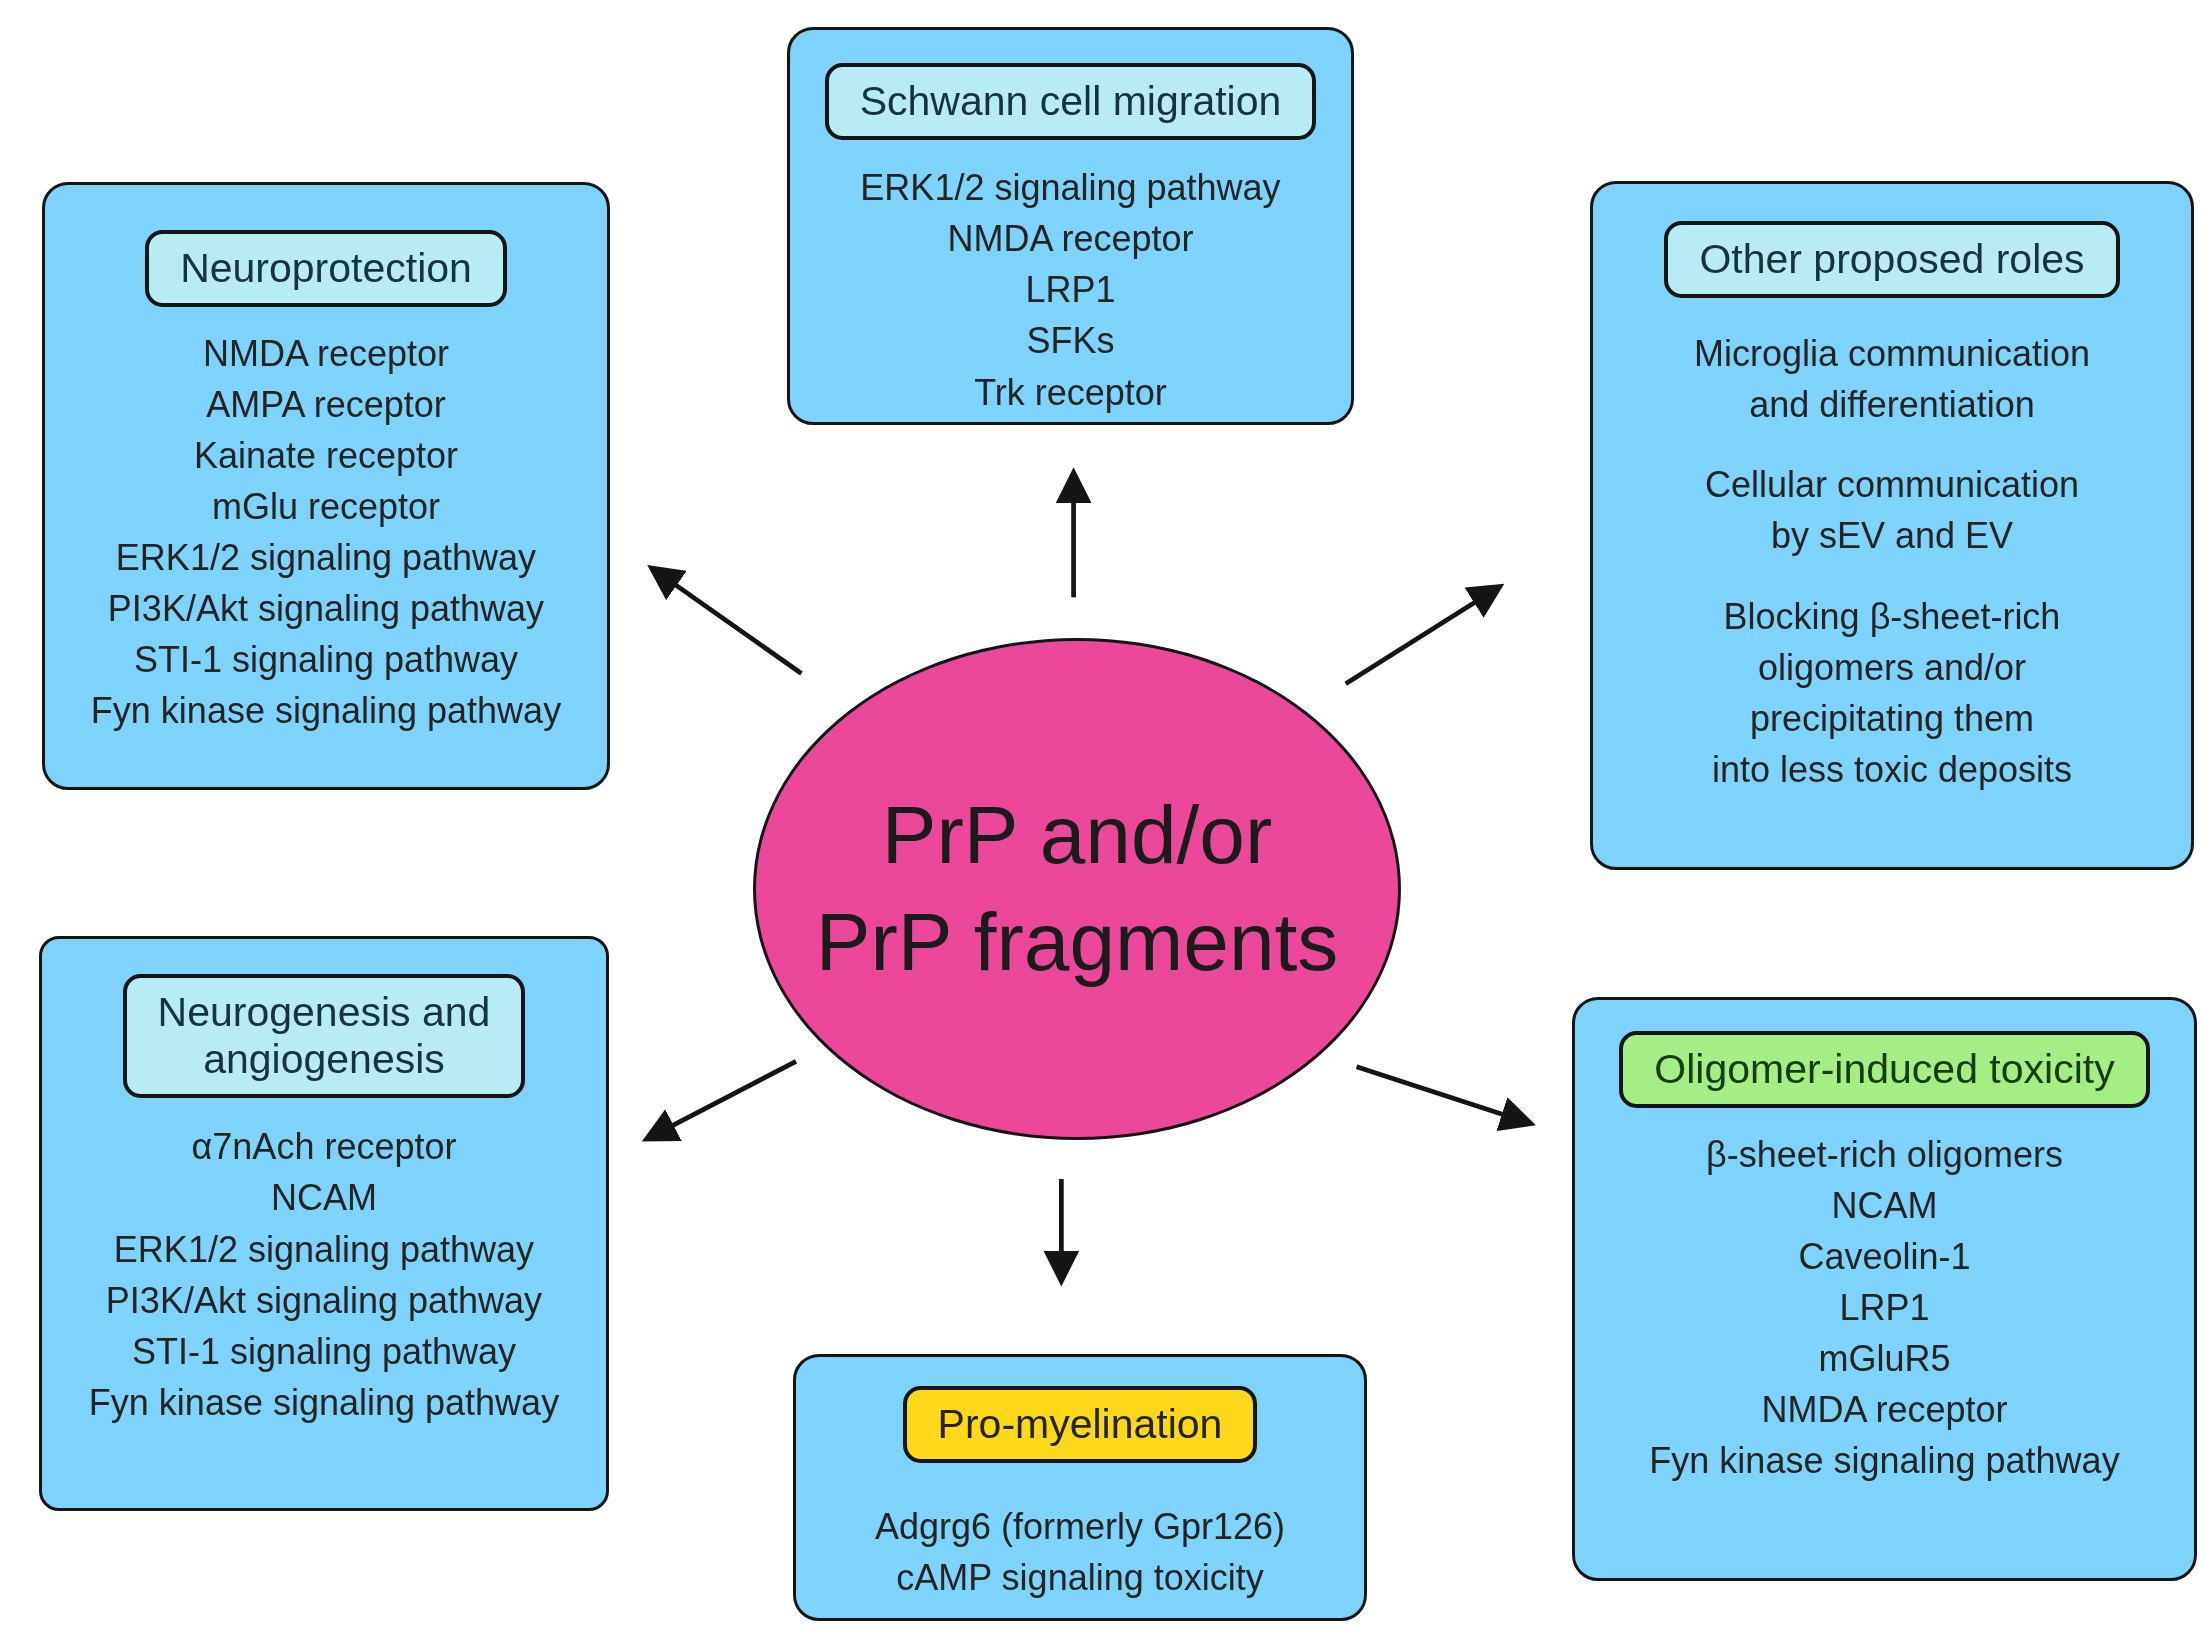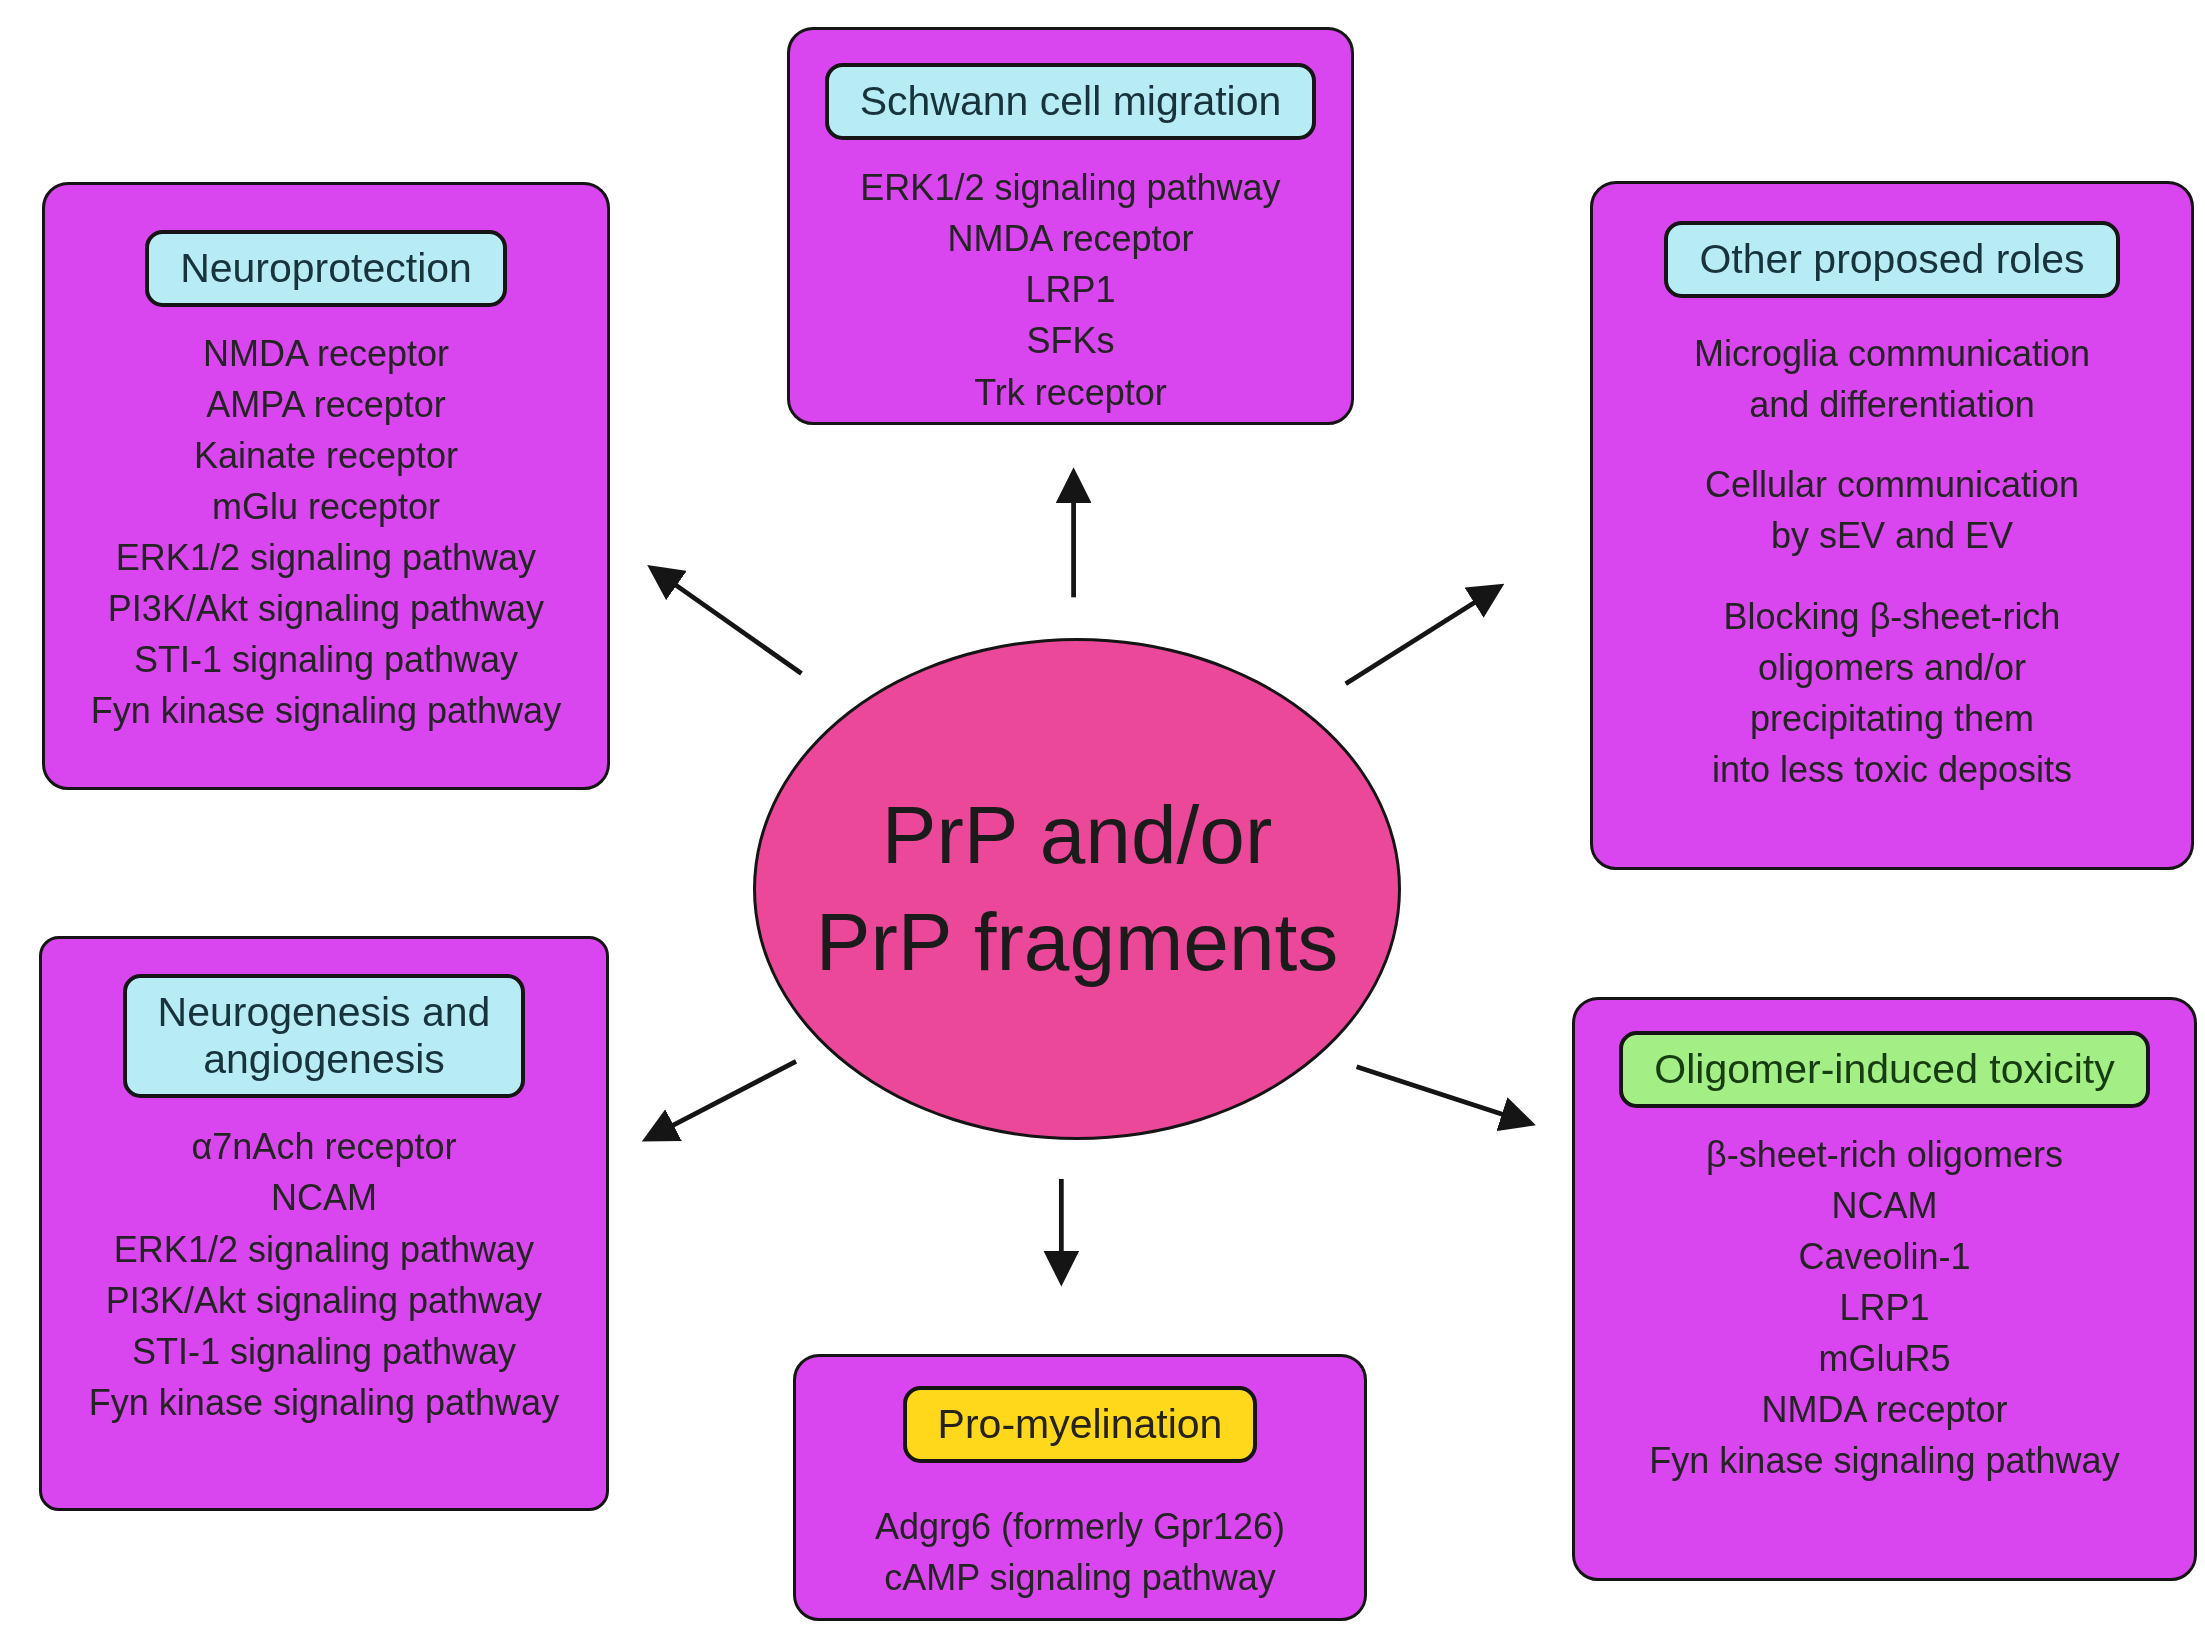--- a/index.html
+++ b/index.html
@@ -3,21 +3,21 @@
 <meta charset="utf-8">
 <style>
   html,body{margin:0;padding:0;}
   body{
     width:2205px;height:1645px;position:relative;overflow:hidden;
     background:#ffffff;
     font-family:"Liberation Sans", sans-serif;
     color:#1f1f1f;
   }
   .panel{
-    position:absolute;background:#d946ef;border:3.4px solid #151515;border-radius:26px;
+    position:absolute;background:#7dd3fc;border:3.4px solid #151515;border-radius:26px;
     display:flex;flex-direction:column;align-items:center;box-sizing:border-box;
   }
   .pill{
     border:4.1px solid #151515;border-radius:17.7px;
     padding:11px 31px;box-sizing:border-box;
     font-size:41px;line-height:1.15;text-align:center;white-space:pre-line;
     font-weight:400;
   }
   .pill.cyan{background:#b8ecf4;color:#17333b;}
   .pill.yellow{background:#ffd71b;color:#26231a;}
@@ -91,21 +91,21 @@
     <div class="item">PI3K/Akt signaling pathway</div>
     <div class="item">STI-1 signaling pathway</div>
     <div class="item">Fyn kinase signaling pathway</div>
   </div>
 </div>
 
 <div class="panel" style="left:793px;top:1354px;width:574px;height:267px;">
   <div class="pill yellow" style="margin-top:29px;">Pro-myelination</div>
   <div class="items" style="margin-top:38px;align-items:center;">
     <div class="item">Adgrg6 (formerly Gpr126)</div>
-    <div class="item">cAMP signaling pathway</div>
+    <div class="item">cAMP signaling toxicity</div>
   </div>
 </div>
 
 <div class="panel" style="left:1572px;top:997px;width:625px;height:584px;">
   <div class="pill green" style="margin-top:31px;">Oligomer-induced toxicity</div>
   <div class="items" style="margin-top:20.4px;">
     <div class="item">β-sheet-rich oligomers</div>
     <div class="item">NCAM</div>
     <div class="item">Caveolin-1</div>
     <div class="item">LRP1</div>

